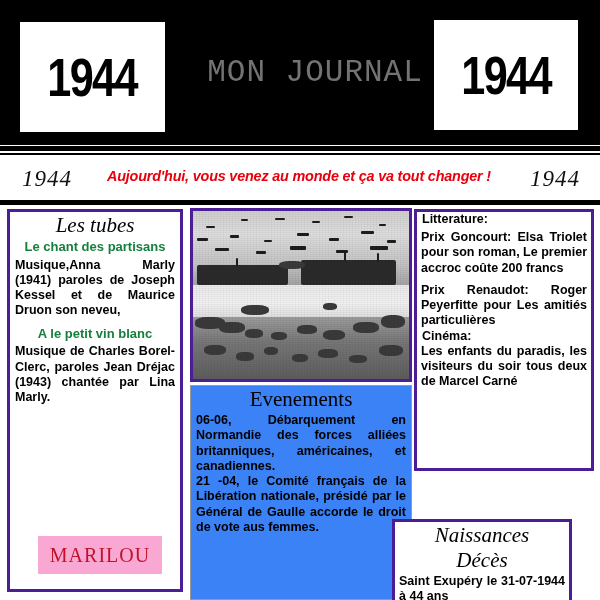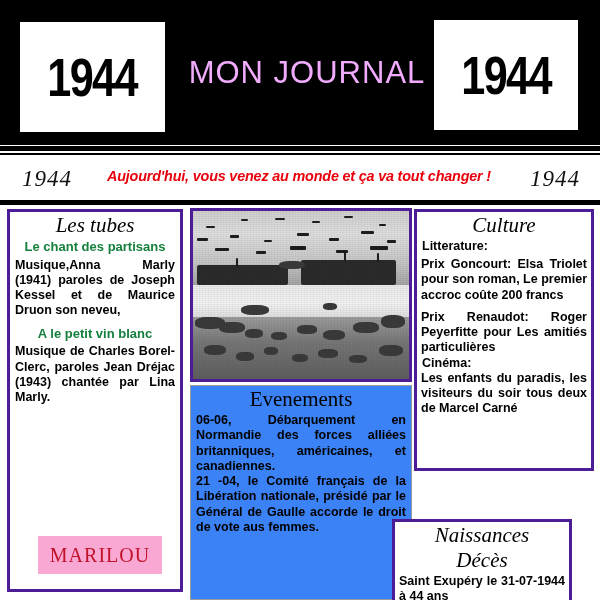--- a/index.html
+++ b/index.html
@@ -26,24 +26,24 @@
     color:#000;
     font-family:"Liberation Sans",sans-serif;
     font-weight:bold;
     font-size:54px;
     letter-spacing:-2px;
     transform:scaleX(.80);
     transform-origin:center;
     line-height:1;
   }
   .paper-title{
-    position:absolute;left:172px;top:0;width:270px;height:145px;
+    position:absolute;left:180px;top:0;width:270px;height:145px;
     display:flex;align-items:center;justify-content:center;
-    color:#f0abfc;
-    font-family:Liberation Sans, sans-serif;
+    color:#737373;
+    font-family:Liberation Mono, monospace;
     font-size:31px;
     letter-spacing:1px;
     white-space:nowrap;
   }
 
   
   .rule-thick{position:absolute;left:0;top:146px;width:600px;height:5px;background:#000;}
   .rule-thin{position:absolute;left:0;top:153px;width:600px;height:2px;background:#000;}
 
   
@@ -237,21 +237,20 @@
     </div>
   </div>
 
   <div class="col-mid-txt col">
     <div class="sec-title upright">Evenements</div>
     <div class="body-txt jfull">06-06, Débarquement en Normandie des forces alliées britanniques, américaines, et canadiennes.</div>
     <div class="body-txt jfull">21 -04, le Comité français de la Libération nationale, présidé par le Général de Gaulle accorde le droit de vote aus femmes.</div>
   </div>
 
   <div class="col col-right-top">
-    <div class="sec-title">Culture</div>
     <div class="sub-head">Litterature:</div>
     <div class="gap-sm"></div>
     <div class="body-txt jfull tight">Prix Goncourt: Elsa Triolet pour son roman, Le premier accroc coûte 200 francs</div>
     <div class="gap"></div>
     <div class="body-txt jfull tight">Prix Renaudot: Roger Peyerfitte pour Les amitiés particulières</div>
     <div class="sub-head">Cinéma:</div>
     <div class="body-txt jfull tight">Les enfants du paradis, les visiteurs du soir tous deux de Marcel Carné</div>
   </div>
 
   <div class="col col-right-bot">

